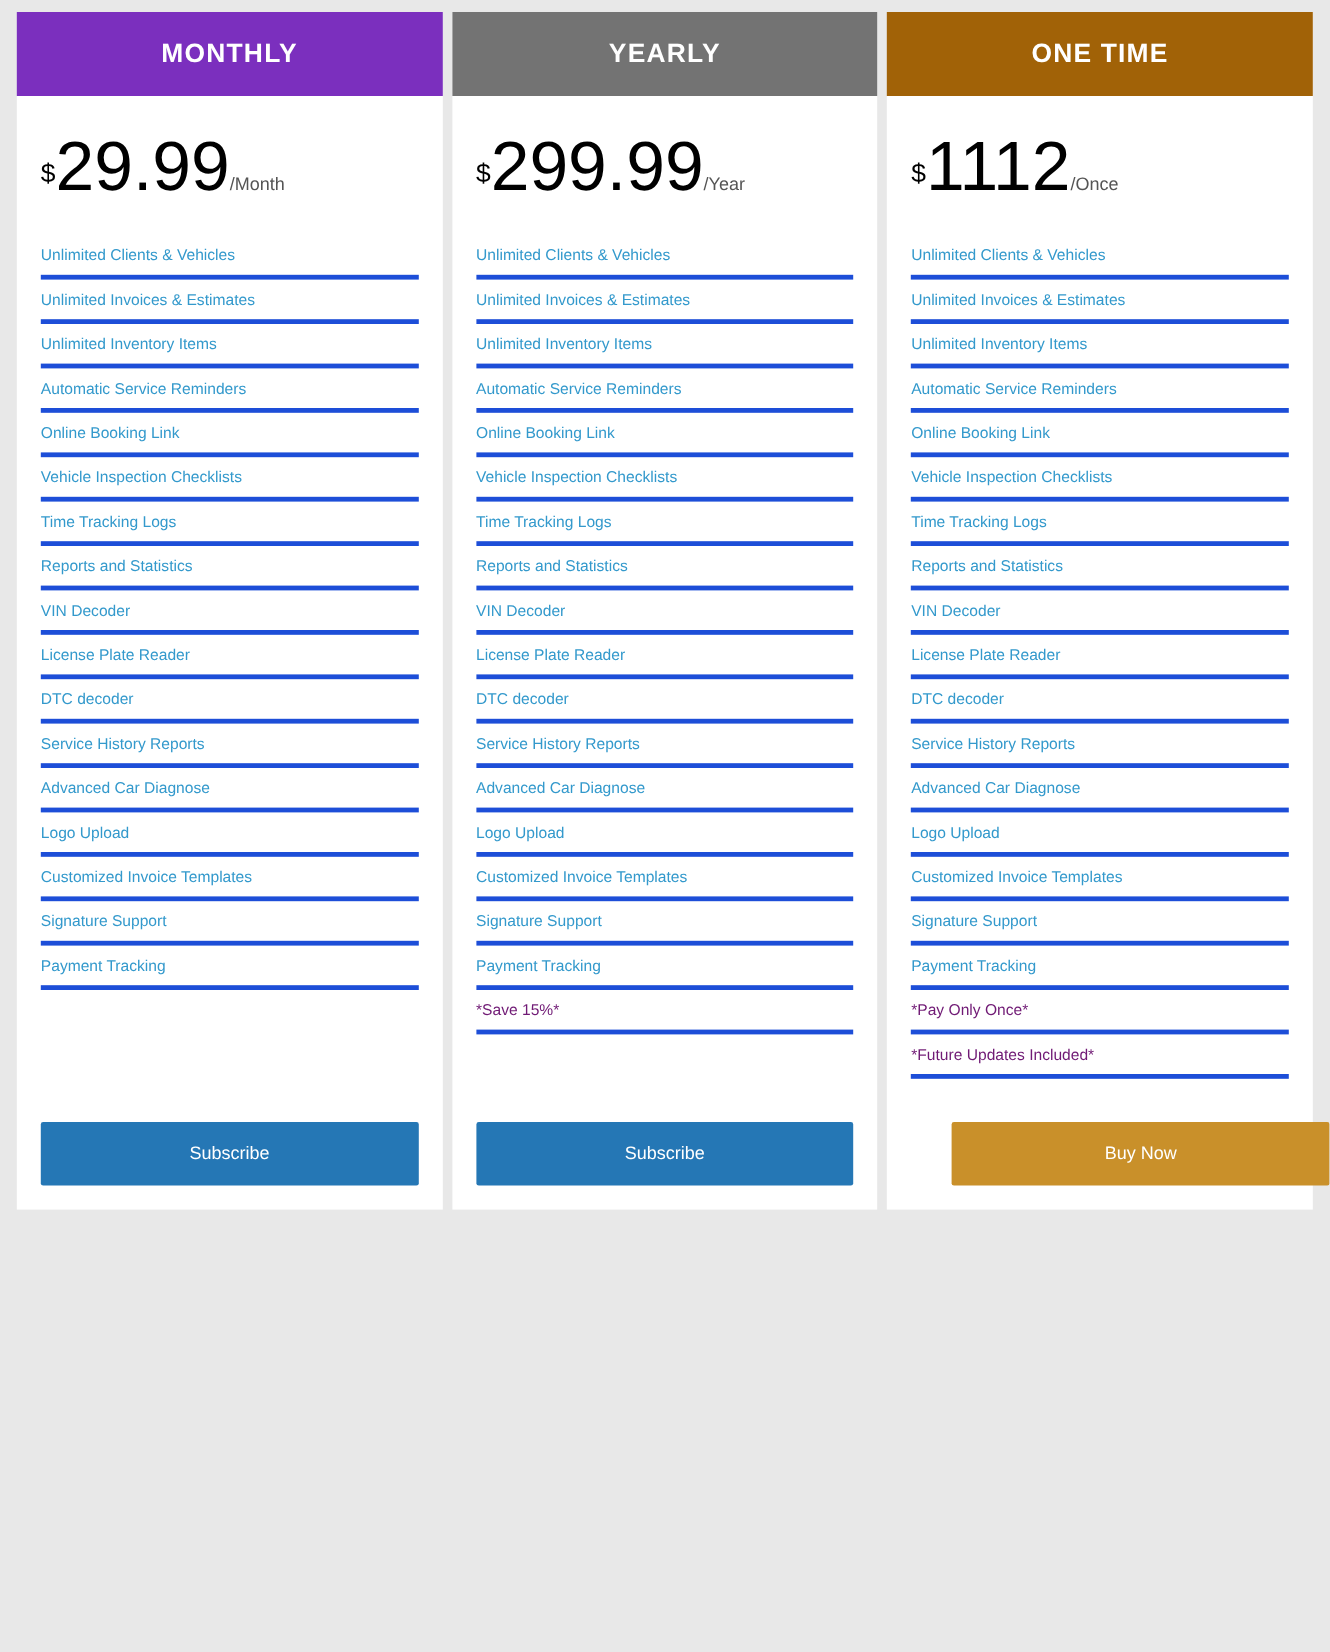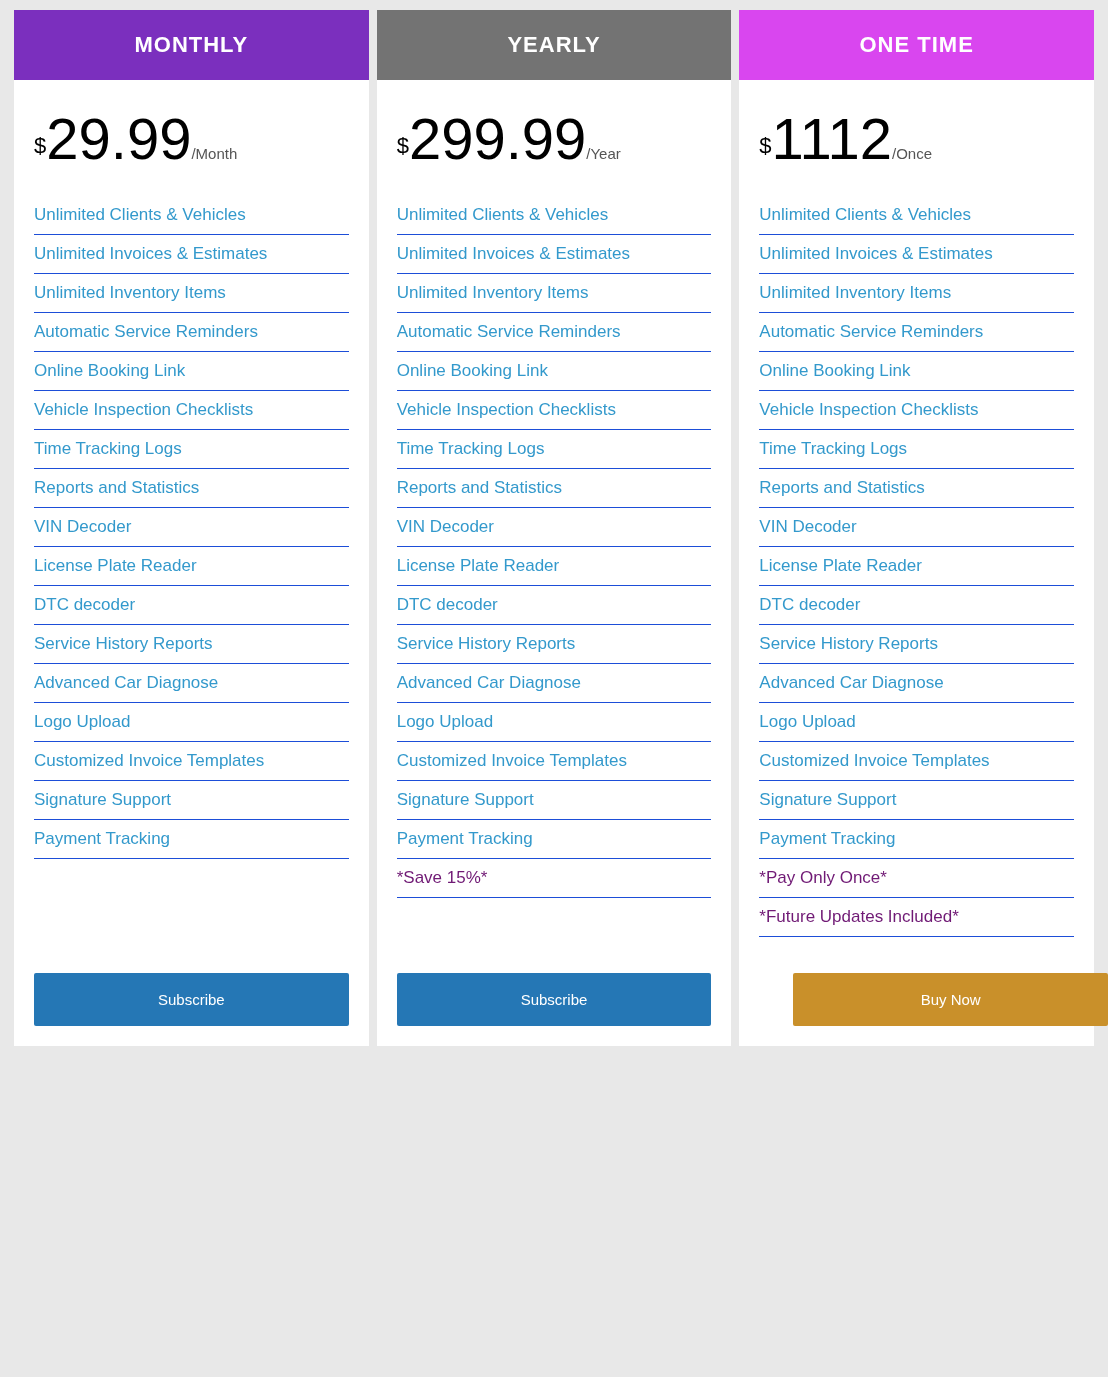--- a/index.html
+++ b/index.html
@@ -33,21 +33,21 @@
       padding: 22px 22px;
       text-align: center;
       color: #fff;
       font-size: 22px;
       font-weight: bold;
       letter-spacing: 1px;
     }
 
     .header-monthly { background-color: #7b2fbe; }
     .header-yearly  { background-color: #737373; }
-    .header-onetime { background-color: #d946ef; }
+    .header-onetime { background-color: #a16207; }
 
     .card-body {
       padding: 30px 20px 20px 20px;
       flex: 1;
       display: flex;
       flex-direction: column;
     }
 
     .price-block {
       margin-bottom: 28px;
@@ -70,23 +70,23 @@
       color: #555;
     }
 
     .features-list {
       list-style: none;
       flex: 1;
     }
 
     .features-list li {
       padding: 9px 0;
-      font-size: 17px;
+      font-size: 13px;
       color: #3399cc;
-      border-bottom: 1px solid #1d4ed8;
+      border-bottom: 4px solid #1d4ed8;
     }
 
     .features-list li.plain {
       color: #701a75;
     }
 
     .card-footer {
       padding: 16px 20px 20px 20px;
     }
 

